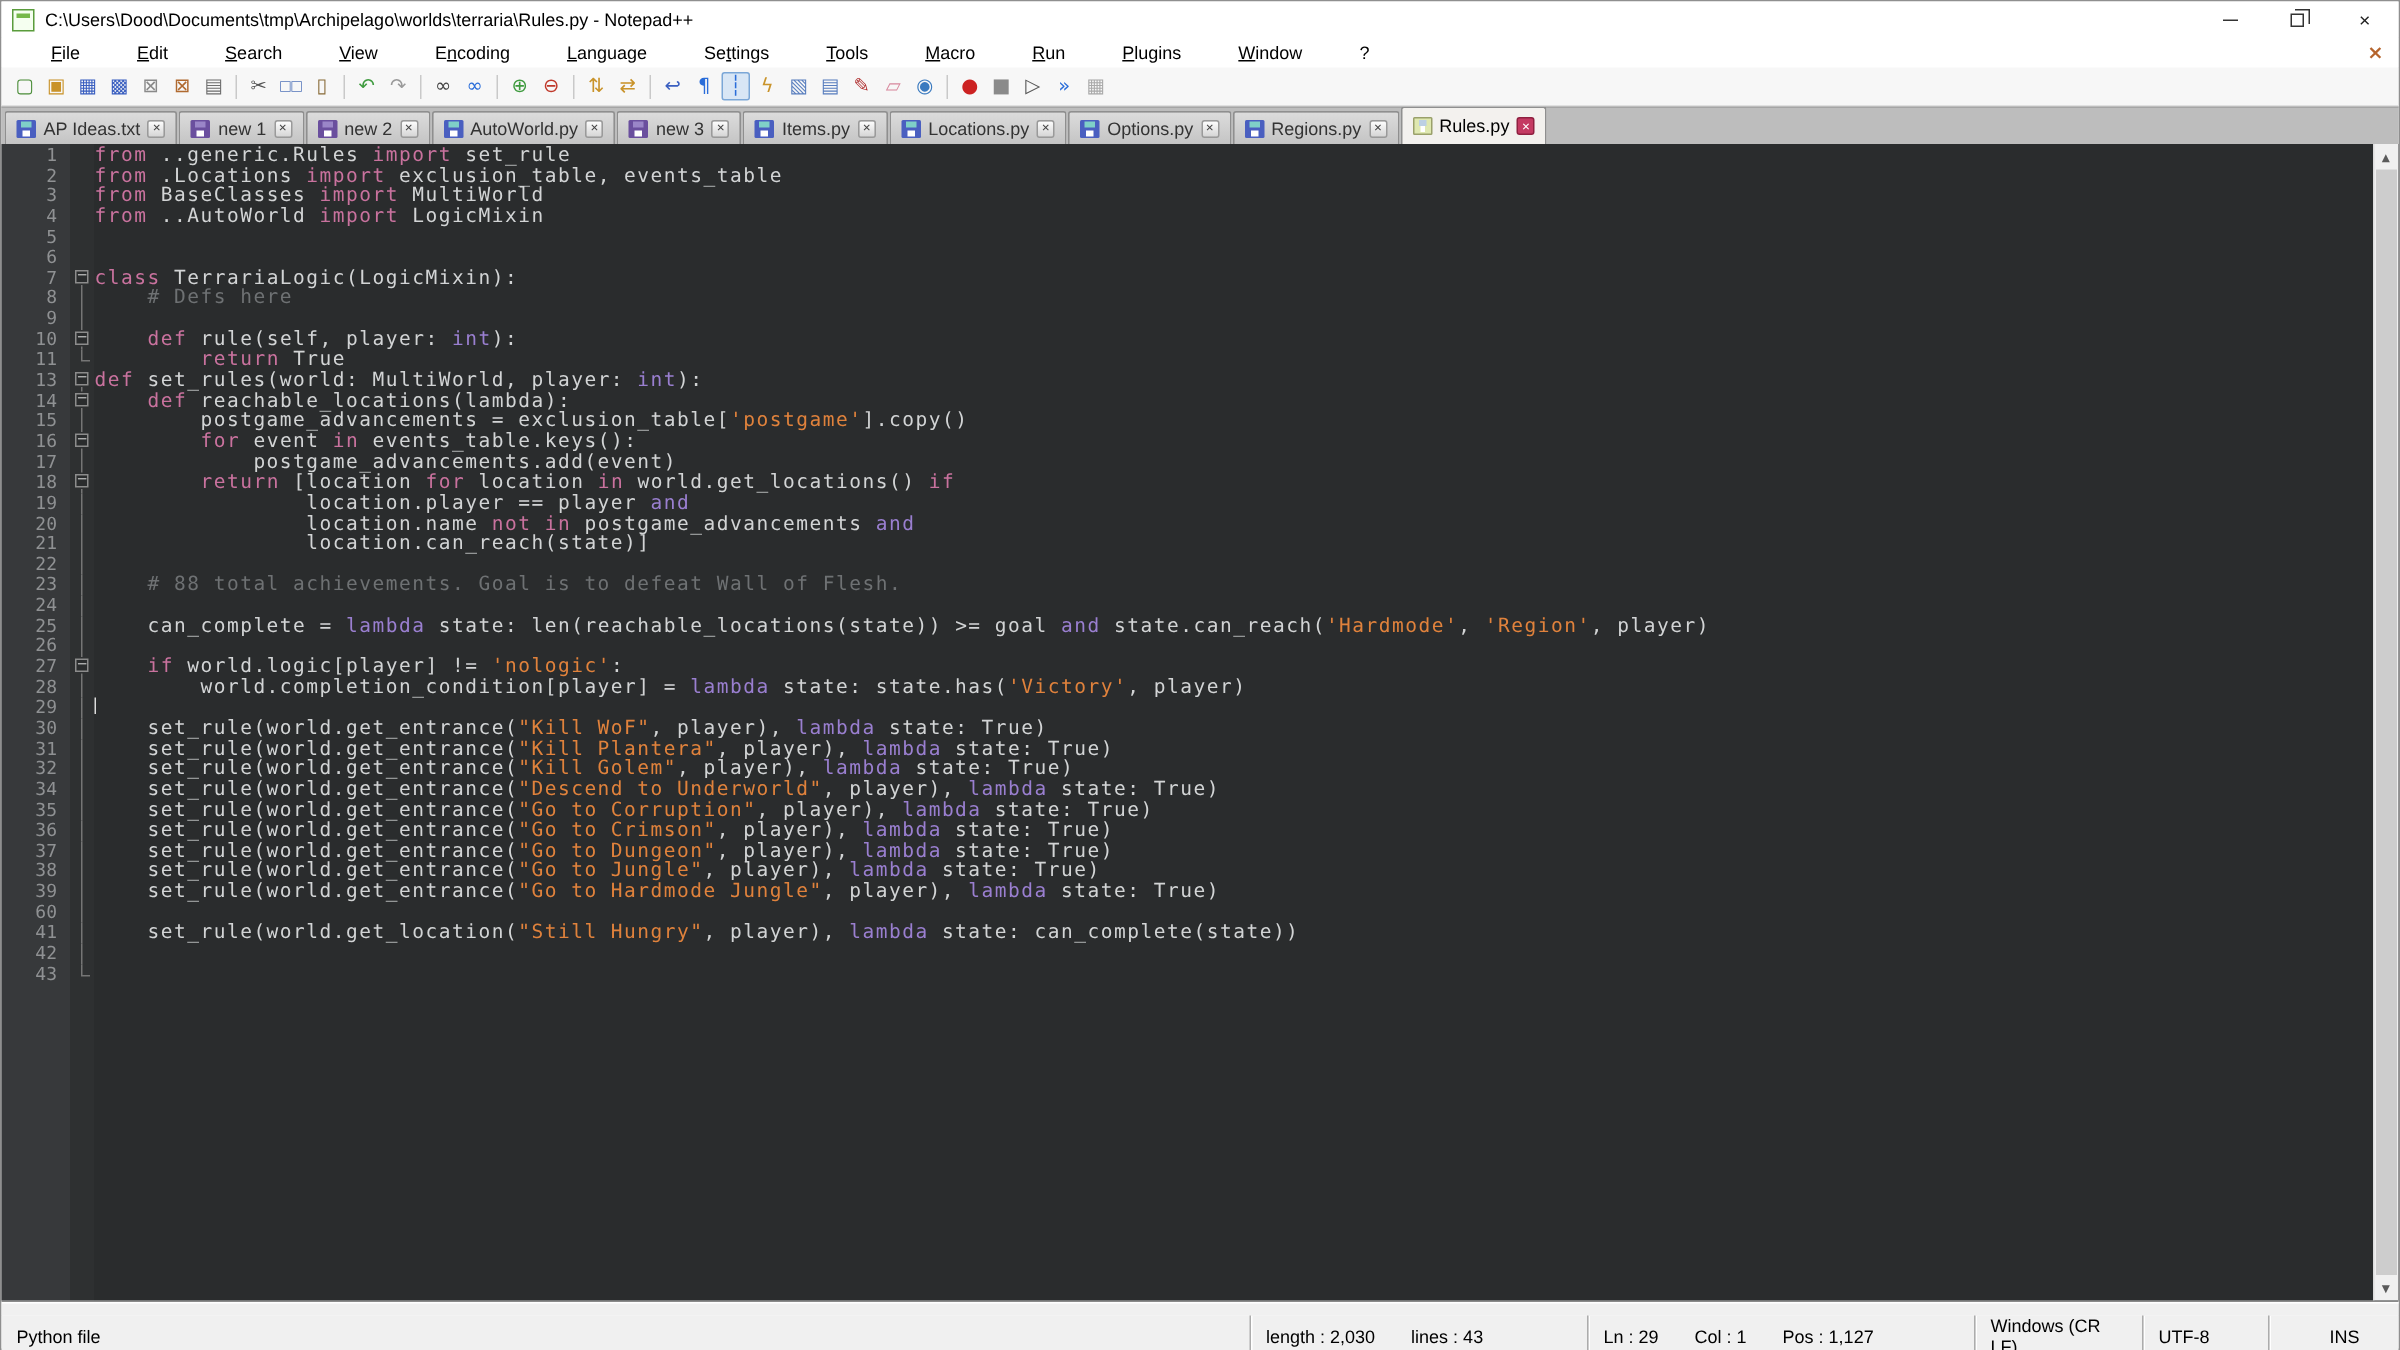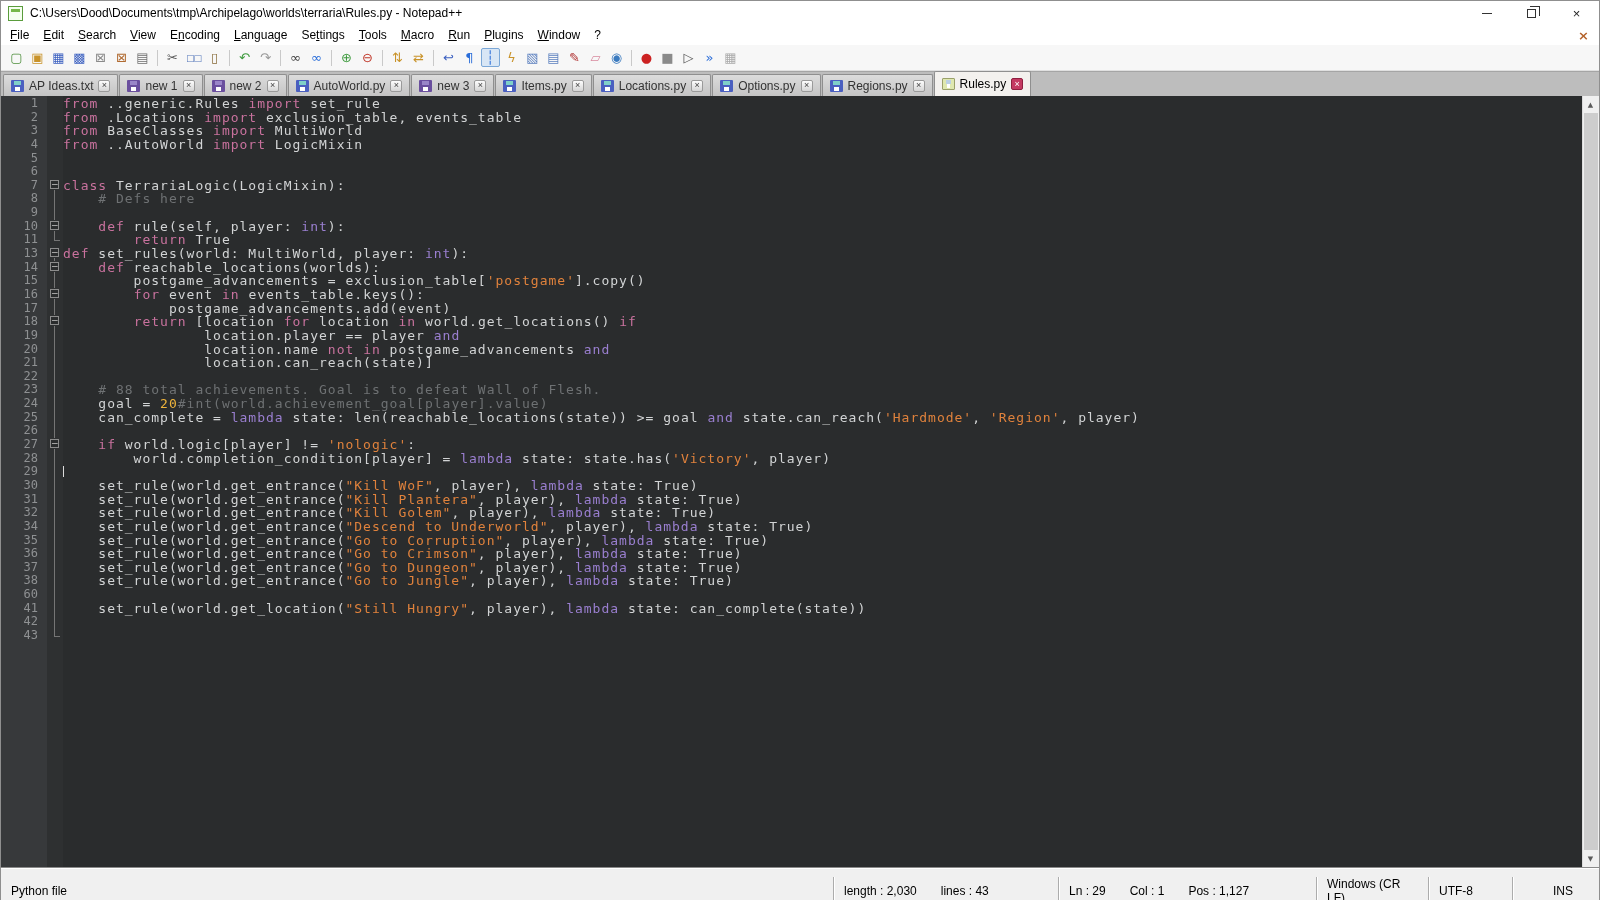--- a/index.html
+++ b/index.html
@@ -17,21 +17,21 @@
   .app-icon::after { content:""; position:absolute; left:2px; top:2px; width:9px; height:3px; background:#76b84a; }
   .title-text { font-size:12px; color:#000; }
   .win-controls { margin-left:auto; display:flex; height:100%; }
   .win-btn { width:45px; height:100%; display:flex; align-items:center; justify-content:center; color:#222; font-size:13px; }
   .restore-glyph { width:9px; height:9px; border:1px solid #333; position:relative; background:#fff; }
   .restore-glyph::before { content:""; position:absolute; left:2px; top:-4px; width:9px; height:9px; border:1px solid #333; border-left:none; border-bottom:none; }
   .min-glyph { width:10px; height:1px; background:#333; }
 
   
   .menubar { height:20px; background:#ffffff; display:flex; align-items:center; font-size:12px; color:#000; padding-left:2px; flex:0 0 auto; }
-  .menu-item { padding:2px 7px; display:inline-block; cursor:default; }
+  .menu-item { padding:2px 7px; display:inline-block; cursor:default;margin-left:24px; }
   .menu-item u { text-decoration:underline; }
   .menu-close-x { margin-left:auto; margin-right:10px; color:#b5642d; font-weight:bold; font-size:13px; font-family:"DejaVu Sans",sans-serif; }
 
   
   .toolbar { height:26px; background:#f7f7f7; border-bottom:1px solid #e0e0e0; display:flex; align-items:center; padding-left:5px; flex:0 0 auto; }
   .tb-icon { width:19px; height:19px; margin:0 1px; display:flex; align-items:center; justify-content:center;
              font-family:"DejaVu Sans",sans-serif; font-size:13px; border:1px solid transparent; border-radius:2px; }
   .tb-icon.small { font-size:9px; letter-spacing:-1px; }
   .tb-icon.active { background:#d8e6f5; border-color:#7ba7d7; }
   .tb-sep { width:1px; height:16px; background:#c9c9c9; margin:0 4px; }
@@ -218,44 +218,45 @@
         <div class="row"><span class="ln">3</span><span class="fold "></span><span class="code"><span class="tk-k">from</span><span class="tk-d"> BaseClasses </span><span class="tk-k">import</span><span class="tk-d"> MultiWorld</span></span></div>
         <div class="row"><span class="ln">4</span><span class="fold "></span><span class="code"><span class="tk-k">from</span><span class="tk-d"> ..AutoWorld </span><span class="tk-k">import</span><span class="tk-d"> LogicMixin</span></span></div>
         <div class="row"><span class="ln">5</span><span class="fold "></span><span class="code"></span></div>
         <div class="row"><span class="ln">6</span><span class="fold "></span><span class="code"></span></div>
         <div class="row"><span class="ln">7</span><span class="fold b"><span class="fold-box">−</span></span><span class="code"><span class="tk-k">class</span><span class="tk-d"> TerrariaLogic(LogicMixin):</span></span></div>
         <div class="row"><span class="ln">8</span><span class="fold v"></span><span class="code"><span class="tk-c">    # Defs here</span></span></div>
         <div class="row"><span class="ln">9</span><span class="fold v"></span><span class="code"></span></div>
         <div class="row"><span class="ln">10</span><span class="fold b"><span class="fold-box">−</span></span><span class="code"><span class="tk-d">    </span><span class="tk-k">def</span><span class="tk-d"> rule(self, player: </span><span class="tk-p">int</span><span class="tk-d">):</span></span></div>
         <div class="row"><span class="ln">11</span><span class="fold e"></span><span class="code"><span class="tk-d">        </span><span class="tk-k">return</span><span class="tk-d"> True</span></span></div>
         <div class="row"><span class="ln">13</span><span class="fold b"><span class="fold-box">−</span></span><span class="code"><span class="tk-k">def</span><span class="tk-d"> set_rules(world: MultiWorld, player: </span><span class="tk-p">int</span><span class="tk-d">):</span></span></div>
-        <div class="row"><span class="ln">14</span><span class="fold b"><span class="fold-box">−</span></span><span class="code"><span class="tk-d">    </span><span class="tk-k">def</span><span class="tk-d"> reachable_locations(worlds):</span></span></div>
+        <div class="row"><span class="ln">14</span><span class="fold b"><span class="fold-box">−</span></span><span class="code"><span class="tk-d">    </span><span class="tk-k">def</span><span class="tk-d"> reachable_locations(lambda):</span></span></div>
         <div class="row"><span class="ln">15</span><span class="fold v"></span><span class="code"><span class="tk-d">        postgame_advancements = exclusion_table[</span><span class="tk-s">'postgame'</span><span class="tk-d">].copy()</span></span></div>
         <div class="row"><span class="ln">16</span><span class="fold b"><span class="fold-box">−</span></span><span class="code"><span class="tk-d">        </span><span class="tk-k">for</span><span class="tk-d"> event </span><span class="tk-k">in</span><span class="tk-d"> events_table.keys():</span></span></div>
         <div class="row"><span class="ln">17</span><span class="fold v"></span><span class="code"><span class="tk-d">            postgame_advancements.add(event)</span></span></div>
         <div class="row"><span class="ln">18</span><span class="fold b"><span class="fold-box">−</span></span><span class="code"><span class="tk-d">        </span><span class="tk-k">return</span><span class="tk-d"> [location </span><span class="tk-k">for</span><span class="tk-d"> location </span><span class="tk-k">in</span><span class="tk-d"> world.get_locations() </span><span class="tk-k">if</span></span></div>
         <div class="row"><span class="ln">19</span><span class="fold v"></span><span class="code"><span class="tk-d">                location.player == player </span><span class="tk-p">and</span></span></div>
         <div class="row"><span class="ln">20</span><span class="fold v"></span><span class="code"><span class="tk-d">                location.name </span><span class="tk-k">not</span><span class="tk-d"> </span><span class="tk-k">in</span><span class="tk-d"> postgame_advancements </span><span class="tk-p">and</span></span></div>
         <div class="row"><span class="ln">21</span><span class="fold v"></span><span class="code"><span class="tk-d">                location.can_reach(state)]</span></span></div>
         <div class="row"><span class="ln">22</span><span class="fold v"></span><span class="code"></span></div>
         <div class="row"><span class="ln">23</span><span class="fold v"></span><span class="code"><span class="tk-c">    # 88 total achievements. Goal is to defeat Wall of Flesh.</span></span></div>
-        <div class="row"><span class="ln">24</span><span class="fold v"></span><span class="code"><span class="tk-d">    goal = </span><span class="tk-n">20</span><span class="tk-c">#int(world.achievement_goal[player].value)</span></span></div>
+        <div class="row"><span class="ln">24</span><span class="fold v"></span></div>
         <div class="row"><span class="ln">25</span><span class="fold v"></span><span class="code"><span class="tk-d">    can_complete = </span><span class="tk-p">lambda</span><span class="tk-d"> state: len(reachable_locations(state)) &gt;= goal </span><span class="tk-p">and</span><span class="tk-d"> state.can_reach(</span><span class="tk-s">'Hardmode'</span><span class="tk-d">, </span><span class="tk-s">'Region'</span><span class="tk-d">, player)</span></span></div>
         <div class="row"><span class="ln">26</span><span class="fold v"></span><span class="code"></span></div>
         <div class="row"><span class="ln">27</span><span class="fold b"><span class="fold-box">−</span></span><span class="code"><span class="tk-d">    </span><span class="tk-k">if</span><span class="tk-d"> world.logic[player] != </span><span class="tk-s">'nologic'</span><span class="tk-d">:</span></span></div>
         <div class="row"><span class="ln">28</span><span class="fold v"></span><span class="code"><span class="tk-d">        world.completion_condition[player] = </span><span class="tk-p">lambda</span><span class="tk-d"> state: state.has(</span><span class="tk-s">'Victory'</span><span class="tk-d">, player)</span></span></div>
         <div class="row"><span class="ln">29</span><span class="fold v"></span><span class="code"><span class="caret"></span></span></div>
         <div class="row"><span class="ln">30</span><span class="fold v"></span><span class="code"><span class="tk-d">    set_rule(world.get_entrance(</span><span class="tk-s">"Kill WoF"</span><span class="tk-d">, player), </span><span class="tk-p">lambda</span><span class="tk-d"> state: True)</span></span></div>
         <div class="row"><span class="ln">31</span><span class="fold v"></span><span class="code"><span class="tk-d">    set_rule(world.get_entrance(</span><span class="tk-s">"Kill Plantera"</span><span class="tk-d">, player), </span><span class="tk-p">lambda</span><span class="tk-d"> state: True)</span></span></div>
         <div class="row"><span class="ln">32</span><span class="fold v"></span><span class="code"><span class="tk-d">    set_rule(world.get_entrance(</span><span class="tk-s">"Kill Golem"</span><span class="tk-d">, player), </span><span class="tk-p">lambda</span><span class="tk-d"> state: True)</span></span></div>
         <div class="row"><span class="ln">34</span><span class="fold v"></span><span class="code"><span class="tk-d">    set_rule(world.get_entrance(</span><span class="tk-s">"Descend to Underworld"</span><span class="tk-d">, player), </span><span class="tk-p">lambda</span><span class="tk-d"> state: True)</span></span></div>
         <div class="row"><span class="ln">35</span><span class="fold v"></span><span class="code"><span class="tk-d">    set_rule(world.get_entrance(</span><span class="tk-s">"Go to Corruption"</span><span class="tk-d">, player), </span><span class="tk-p">lambda</span><span class="tk-d"> state: True)</span></span></div>
         <div class="row"><span class="ln">36</span><span class="fold v"></span><span class="code"><span class="tk-d">    set_rule(world.get_entrance(</span><span class="tk-s">"Go to Crimson"</span><span class="tk-d">, player), </span><span class="tk-p">lambda</span><span class="tk-d"> state: True)</span></span></div>
         <div class="row"><span class="ln">37</span><span class="fold v"></span><span class="code"><span class="tk-d">    set_rule(world.get_entrance(</span><span class="tk-s">"Go to Dungeon"</span><span class="tk-d">, player), </span><span class="tk-p">lambda</span><span class="tk-d"> state: True)</span></span></div>
         <div class="row"><span class="ln">38</span><span class="fold v"></span><span class="code"><span class="tk-d">    set_rule(world.get_entrance(</span><span class="tk-s">"Go to Jungle"</span><span class="tk-d">, player), </span><span class="tk-p">lambda</span><span class="tk-d"> state: True)</span></span></div>
+        <div class="row"><span class="ln">39</span><span class="fold v"></span><span class="code"><span class="tk-d">    set_rule(world.get_entrance(</span><span class="tk-s">"Go to Hardmode Jungle"</span><span class="tk-d">, player), </span><span class="tk-p">lambda</span><span class="tk-d"> state: True)</span></span></div>
         <div class="row"><span class="ln">60</span><span class="fold v"></span><span class="code"></span></div>
         <div class="row"><span class="ln">41</span><span class="fold v"></span><span class="code"><span class="tk-d">    set_rule(world.get_location(</span><span class="tk-s">"Still Hungry"</span><span class="tk-d">, player), </span><span class="tk-p">lambda</span><span class="tk-d"> state: can_complete(state))</span></span></div>
         <div class="row"><span class="ln">42</span><span class="fold v"></span><span class="code"></span></div>
         <div class="row"><span class="ln">43</span><span class="fold e"></span><span class="code"></span></div>
       </div>
     <div class="scrollbar">
       <div class="sb-btn up">▲</div>
       <div class="sb-thumb"></div>
       <div class="sb-btn down">▼</div>
     </div>

